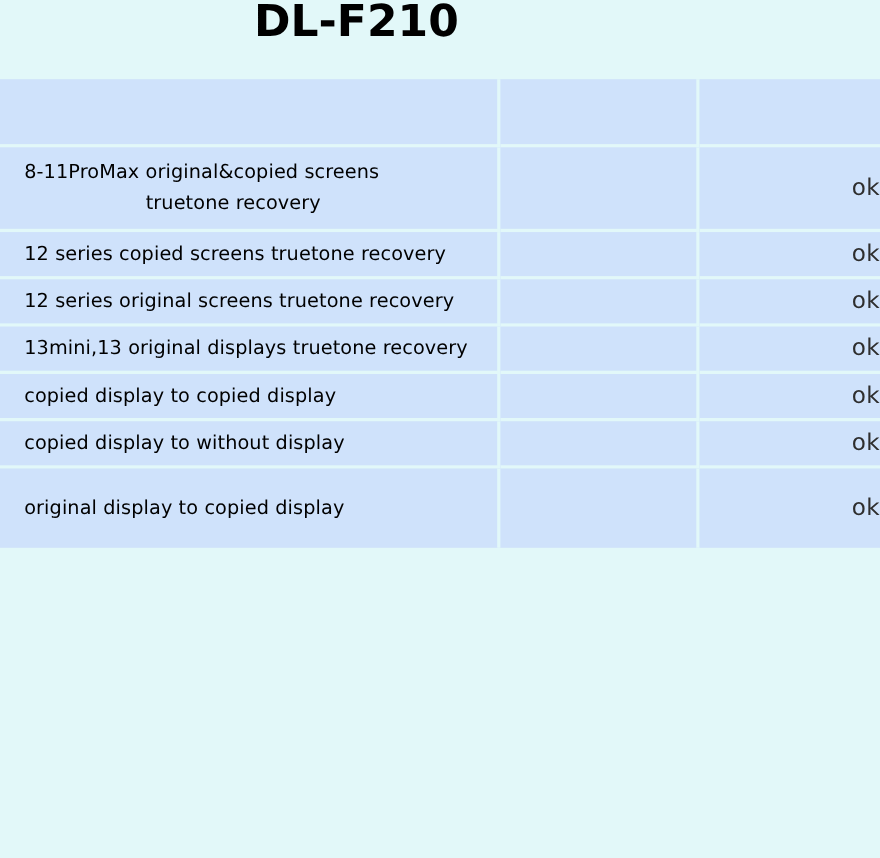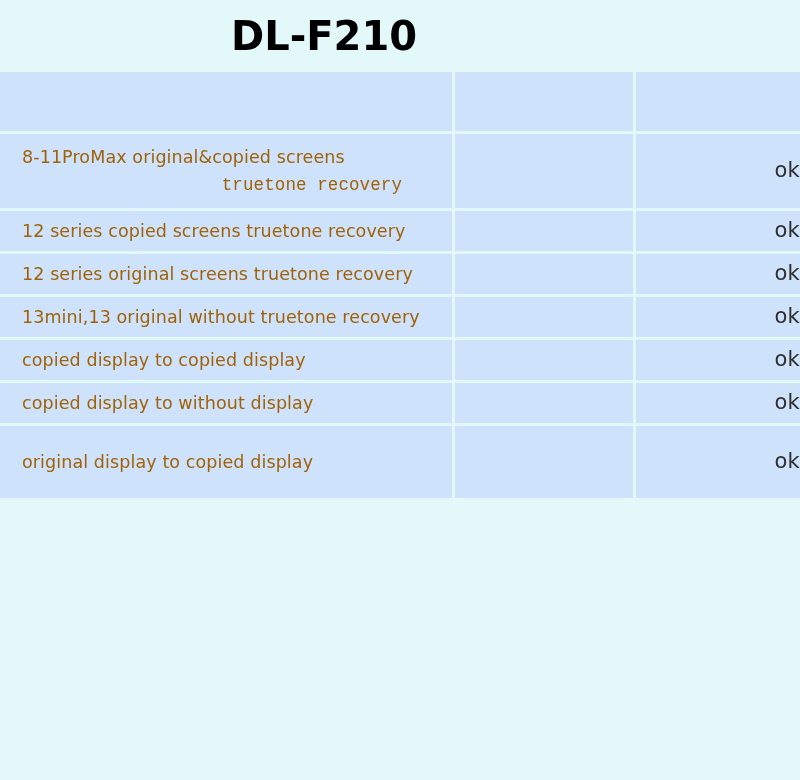--- a/index.html
+++ b/index.html
@@ -23,21 +23,20 @@
     background: #e2f8f9;
     box-sizing: border-box;
   }
 
   
   .title-bar {
     width: 648px;
     height: 72px;
     background: #e2f8f9;
     display: flex;
-    align-items: center;
     justify-content: center;
     box-sizing: border-box;
   }
   .title-text {
     font-family: "DejaVu Sans", sans-serif;
     font-size: 40px;
     font-weight: 700;
     color: #000000;
     letter-spacing: 0px;
     line-height: 1;
@@ -70,30 +69,29 @@
 
   
   tr.head-row td {
     height: 62px;
   }
 
   
   td.feature {
     padding: 0 10px 0 22px;
     font-size: 17.5px;
-    color: #a16207;
+    color: #000000;
     line-height: 1.62;
     text-align: left;
     letter-spacing: 0.1px;
   }
   td.feature .line2 {
     display: block;
-    text-align: right;
+    text-align: center;
     padding-right: 40px;
-    font-family: Liberation Mono, monospace;
   }
   td.feature .line1 {
     display: block;
   }
 
   
   td.middle {
     font-size: 17.5px;
     color: #3a3a3a;
   }
@@ -155,21 +153,21 @@
       <tr class="r-norm">
         <td class="feature">
           <span class="line1">12 series original screens truetone recovery</span>
         </td>
         <td class="middle"></td>
         <td class="status">ok</td>
       </tr>
 
       <tr class="r-norm">
         <td class="feature">
-          <span class="line1">13mini,13 original without truetone recovery</span>
+          <span class="line1">13mini,13 original displays truetone recovery</span>
         </td>
         <td class="middle"></td>
         <td class="status">ok</td>
       </tr>
 
 
 
       <tr class="r-norm">
         <td class="feature">
           <span class="line1">copied display to copied display</span>

